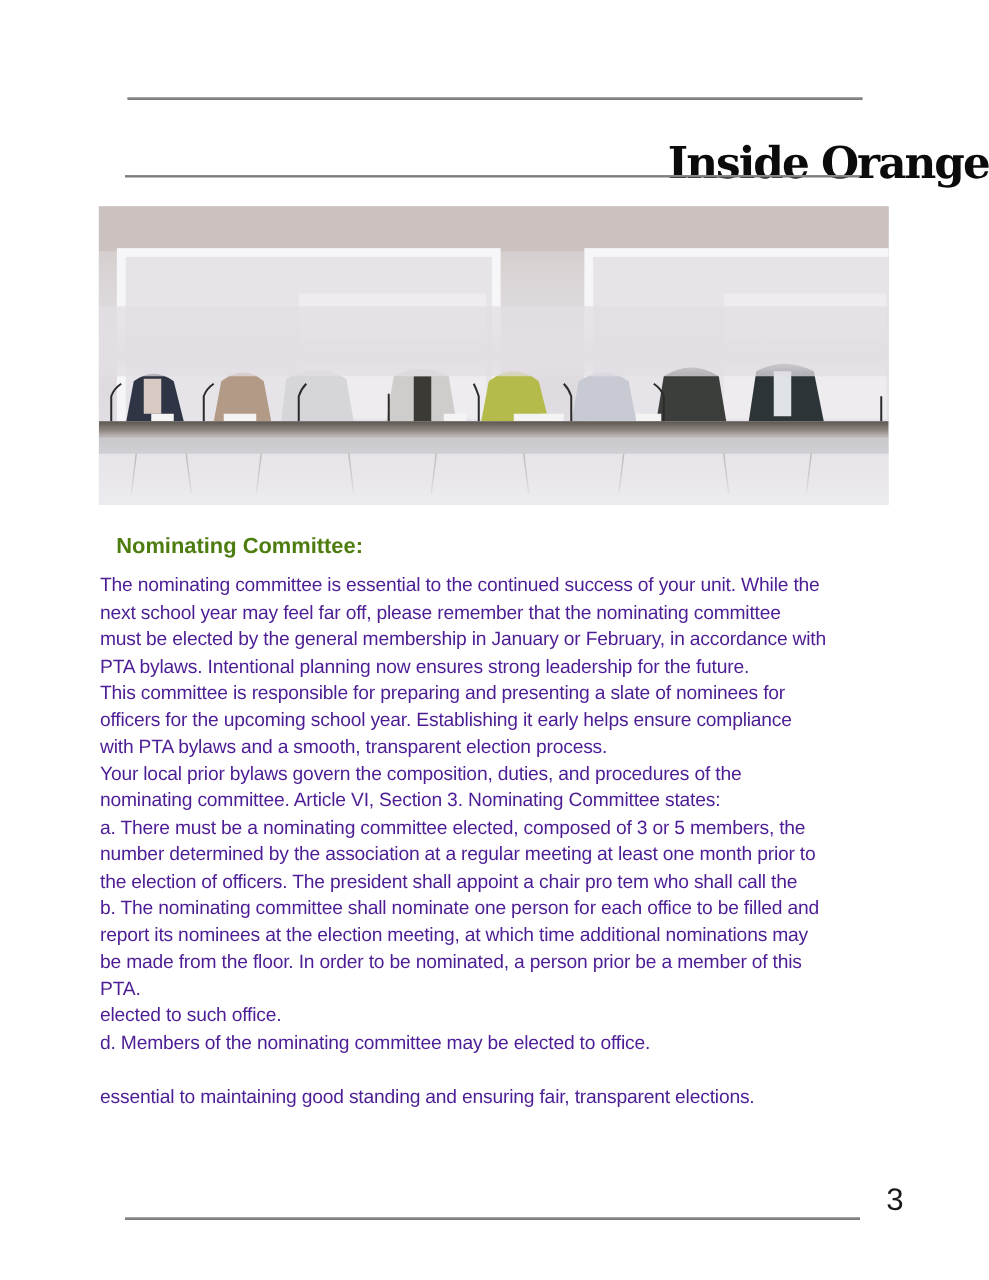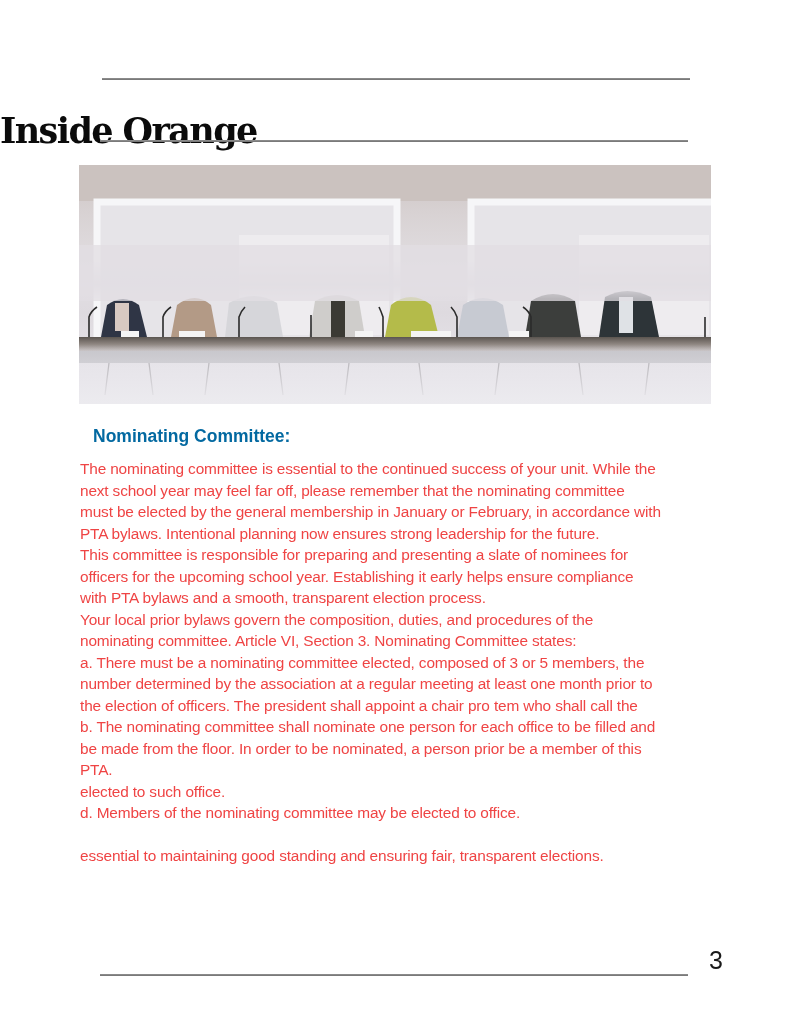--- a/index.html
+++ b/index.html
@@ -23,21 +23,21 @@
     }
     #rule-top-1 { left: 102px; top: 78px; width: 588px; }
     #rule-top-2 { left: 100px; top: 140px; width: 588px; }
     #rule-bottom { left: 100px; top: 974px; width: 588px; }
 
     .masthead {
       position: absolute;
       left: 0;
       top: 84px;
       width: 791px;
-      text-align: left;
+      text-align: right;
       font-family: "DejaVu Serif", serif;
       font-weight: bold;
       font-size: 35px;
       letter-spacing: -1.6px;
       color: #0b0b0b;
       line-height: 48px;
     }
 
     .hero {
       position: absolute;
@@ -50,33 +50,33 @@
     }
     .hero svg { display: block; }
 
     .section-heading {
       position: absolute;
       left: 93px;
       top: 426px;
       font-family: "Liberation Sans", sans-serif;
       font-weight: bold;
       font-size: 17.5px;
-      color: #0369a1;
+      color: #4d7c0f;
       margin: 0;
     }
 
     .body-text {
       position: absolute;
       left: 80px;
       top: 458px;
       width: 640px;
       font-family: "Liberation Sans", sans-serif;
       font-size: 15.4px;
       line-height: 21.5px;
-      color: #ef4444;
+      color: #4c1d95;
       letter-spacing: -0.15px;
     }
     .body-text p {
       margin: 0;
     }
     .body-text .spacer {
       height: 21.5px;
     }
 
     .page-number {
@@ -188,20 +188,21 @@
   <p>PTA bylaws. Intentional planning now ensures strong leadership for the future.</p>
   <p>This committee is responsible for preparing and presenting a slate of nominees for</p>
   <p>officers for the upcoming school year. Establishing it early helps ensure compliance</p>
   <p>with PTA bylaws and a smooth, transparent election process.</p>
   <p>Your local prior bylaws govern the composition, duties, and procedures of the</p>
   <p>nominating committee. Article VI, Section 3. Nominating Committee states:</p>
   <p>a. There must be a nominating committee elected, composed of 3 or 5 members, the</p>
   <p>number determined by the association at a regular meeting at least one month prior to</p>
   <p>the election of officers. The president shall appoint a chair pro tem who shall call the</p>
   <p>b. The nominating committee shall nominate one person for each office to be filled and</p>
+  <p>report its nominees at the election meeting, at which time additional nominations may</p>
   <p>be made from the floor. In order to be nominated, a person prior be a member of this</p>
   <p>PTA.</p>
   <p>elected to such office.</p>
   <p>d. Members of the nominating committee may be elected to office.</p>
   <div class="spacer"></div>
   <p>essential to maintaining good standing and ensuring fair, transparent elections.</p>
 </div>
 
 <div class="page-number">3</div>
 <div class="rule" id="rule-bottom"></div>

